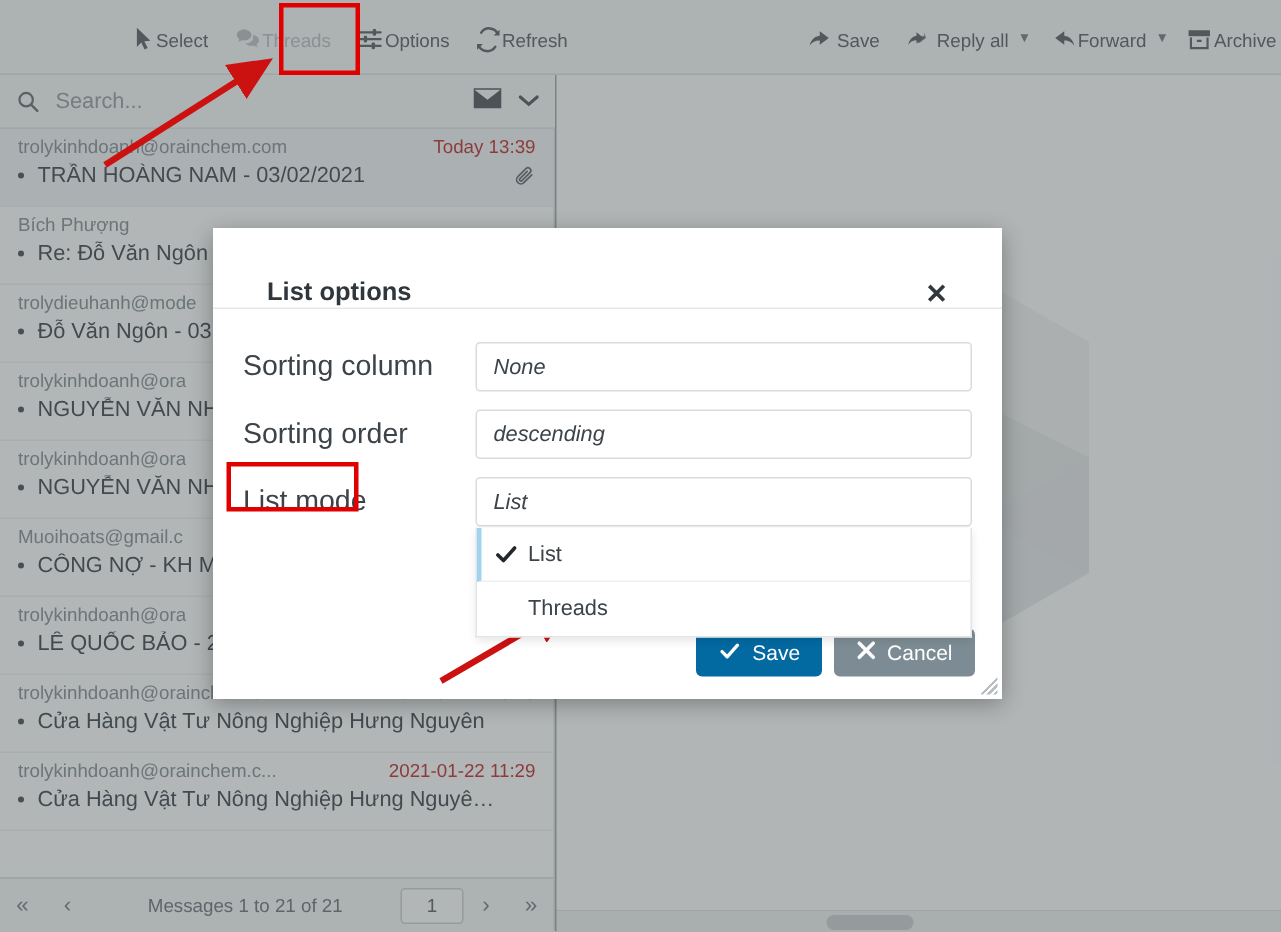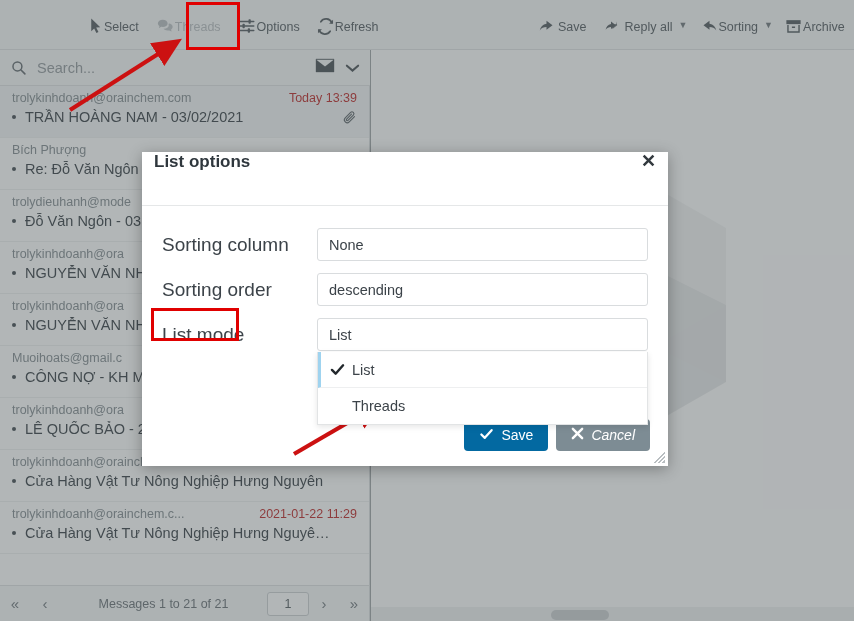--- a/index.html
+++ b/index.html
@@ -97,33 +97,33 @@
   
   .dim{position:absolute;inset:0;background:rgba(90,97,101,.46);}
 
   
   .dialog{
     position:absolute;left:142px;top:152px;width:526px;height:314px;
     background:#fff;box-shadow:0 3px 14px rgba(0,0,0,.30);
     box-sizing:border-box;
   }
   .dlg-head{
-    height:54px;border-bottom:1px solid #e5e7e8;display:flex;align-items:flex-start;
-    padding:0 12px;box-sizing:border-box;
+    height:54px;border-bottom:1px solid #e5e7e8;display:flex;align-items:flex-end;
+    padding:0 36px;box-sizing:border-box;
   }
   .dlg-title{font-size:17px;font-weight:bold;color:#2f373d;flex:1;}
   .dlg-close{font-size:18px;color:#32393e;cursor:pointer;line-height:1;font-weight:bold;}
   .dlg-body{padding:22px 20px 0 20px;position:relative;}
   .frow{display:flex;align-items:center;margin-bottom:12px;}
   .flabel{width:155px;font-size:19px;color:#3c4349;}
   .fctl{flex:1;position:relative;}
   .finput{
     width:100%;height:33px;box-sizing:border-box;border:1px solid #d9dcde;border-radius:3px;
     background:#fff;padding:12px 11px;font-family:"Liberation Sans",sans-serif;
-    font-size:14.5px;color:#3c4349;outline:none;
+    font-size:14.5px;color:#3c4349;outline:none;font-style:italic;
   }
   .dropdown{
     position:absolute;left:0;right:0;top:34px;background:#fff;
     border:1px solid #e2e4e5;border-top:0;box-shadow:0 2px 6px rgba(0,0,0,.10);
     z-index:5;
   }
   .dopt{
     height:36px;display:flex;align-items:center;padding:0 10px 0 12px;
     font-size:14.5px;color:#3c4349;border-bottom:1px solid #eeeff0;box-sizing:border-box;
   }
@@ -135,21 +135,21 @@
   .dlg-foot{
     position:absolute;left:0;right:0;bottom:0;height:62px;
     display:flex;align-items:center;justify-content:flex-end;padding:0 18px;box-sizing:border-box;
   }
   .btn{
     height:32px;border:0;border-radius:4px;padding:0 15px;cursor:pointer;
     font-family:"Liberation Sans",sans-serif;font-size:14px;color:#fff;
     display:flex;align-items:center;gap:7px;
   }
   .btn-save{background:#0369a1;}
-  .btn-cancel{background:#7d8c94;margin-left:8px;font-style:italic;}
+  .btn-cancel{background:#7d8c94;margin-left:8px;}
   .resize{
     position:absolute;right:3px;bottom:3px;width:11px;height:11px;
     background:
       linear-gradient(135deg,transparent 46%,#b9bec1 46%,#b9bec1 56%,transparent 56%),
       linear-gradient(135deg,transparent 66%,#b9bec1 66%,#b9bec1 76%,transparent 76%),
       linear-gradient(135deg,transparent 86%,#b9bec1 86%,#b9bec1 96%,transparent 96%);
   }
 
   
   .annot{position:absolute;pointer-events:none;}
@@ -234,21 +234,21 @@
         <span class="tb-lab">Reply all</span>
       </div>
       <span class="tb-caret">▼</span>
 
       <div class="tb-btn">
         <span class="tb-ico">
           <svg width="20" height="18" viewBox="0 0 24 24">
               <path fill="currentColor" d="M14 5v4c5 .6 8 4.1 9 9-2.4-3.3-5-4.6-9-4.6V17l-8-6z"></path>
             </svg>
         </span>
-        <span class="tb-lab">Sorting</span>
+        <span class="tb-lab">Forward</span>
       </div>
       <span class="tb-caret">▼</span>
 
 
       <div class="tb-btn">
         <span class="tb-ico">
           <svg width="19" height="19" viewBox="0 0 24 24">
               <rect x="3" y="4" width="18" height="5" fill="currentColor"></rect>
               <path fill="none" stroke="currentColor" stroke-width="1.8" d="M5 10v9h14v-9M10 13h4"></path>
             </svg>

